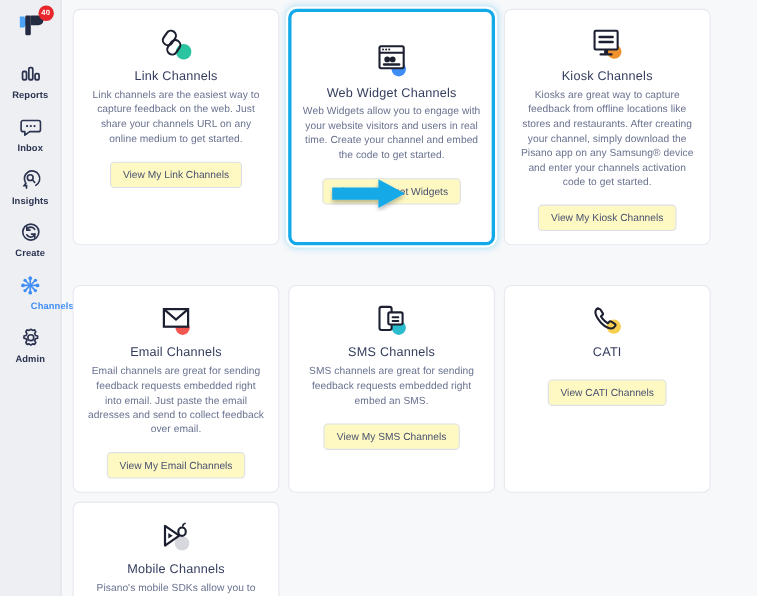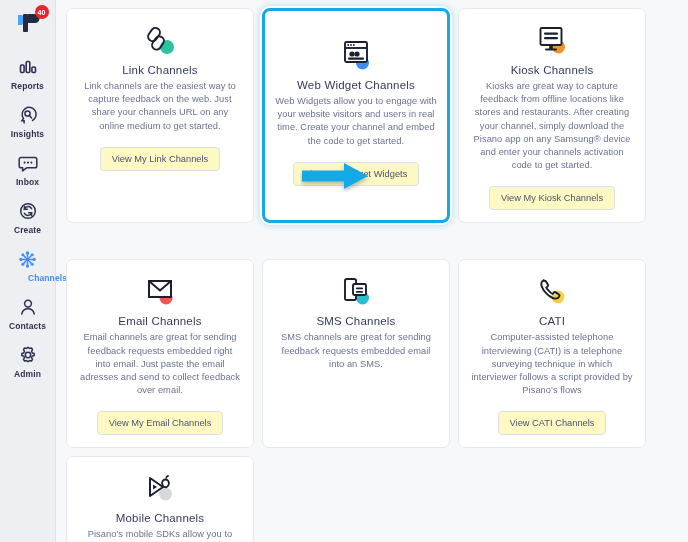--- a/index.html
+++ b/index.html
@@ -127,41 +127,41 @@
             <rect x="8.2" y="3.5" width="3.6" height="11" rx="1.2"></rect>
             <rect x="13.9" y="9" width="3.6" height="5.5" rx="1.2"></rect>
           </g>
         </svg>
       </span>
       <span class="nav-label">Reports</span>
     </div>
 
     <div class="nav-item">
       <span class="nav-ico">
+        <svg width="20" height="19" viewBox="0 0 20 19">
+          <path d="M3 3.5 h14 a1.8 1.8 0 0 1 1.8 1.8 v6.6 a1.8 1.8 0 0 1 -1.8 1.8 h-8 l-4.4 3.2 v-3.2 h-1.6 a1.8 1.8 0 0 1 -1.8 -1.8 v-6.6 a1.8 1.8 0 0 1 1.8 -1.8 z" fill="none" stroke="#2c3350" stroke-width="1.5" stroke-linejoin="round"></path>
+          <circle cx="6.6" cy="8.6" r="1.05" fill="#2c3350"></circle>
+          <circle cx="10" cy="8.6" r="1.05" fill="#2c3350"></circle>
+          <circle cx="13.4" cy="8.6" r="1.05" fill="#2c3350"></circle>
+        </svg>
+      </span>
+      <span class="nav-label">Inbox</span>
+    </div>
+
+    <div class="nav-item">
+      <span class="nav-ico">
         <svg width="20" height="20" viewBox="0 0 20 20">
           <g fill="none" stroke="#2c3350" stroke-width="1.5" stroke-linecap="round">
             <path d="M14.5 15.5 a7 7 0 1 0 -9 -2 l-1.6 2.3 h2.2 v2.2"></path>
             <circle cx="9.5" cy="8.5" r="2.6"></circle>
             <path d="M11.4 10.4 L13.6 12.9"></path>
           </g>
         </svg>
       </span>
       <span class="nav-label">Insights</span>
-    </div>
-
-    <div class="nav-item">
-      <span class="nav-ico">
-        <svg width="20" height="19" viewBox="0 0 20 19">
-          <path d="M3 3.5 h14 a1.8 1.8 0 0 1 1.8 1.8 v6.6 a1.8 1.8 0 0 1 -1.8 1.8 h-8 l-4.4 3.2 v-3.2 h-1.6 a1.8 1.8 0 0 1 -1.8 -1.8 v-6.6 a1.8 1.8 0 0 1 1.8 -1.8 z" fill="none" stroke="#2c3350" stroke-width="1.5" stroke-linejoin="round"></path>
-          <circle cx="6.6" cy="8.6" r="1.05" fill="#2c3350"></circle>
-          <circle cx="10" cy="8.6" r="1.05" fill="#2c3350"></circle>
-          <circle cx="13.4" cy="8.6" r="1.05" fill="#2c3350"></circle>
-        </svg>
-      </span>
-      <span class="nav-label">Inbox</span>
     </div>
 
     <div class="nav-item">
       <span class="nav-ico">
         <svg width="20" height="20" viewBox="0 0 20 20">
           <g fill="none" stroke="#2c3350" stroke-width="1.5" stroke-linecap="round">
             <circle cx="10" cy="10" r="7.3"></circle>
             <path d="M6.3 8.2 a4 4 0 0 1 7.3 -0.6"></path>
             <path d="M13.7 11.8 a4 4 0 0 1 -7.3 0.6"></path>
             <path d="M6.4 5.2 v3 h3"></path>
@@ -194,31 +194,20 @@
             <circle cx="5.8" cy="5.8" r="1.5"></circle>
               <circle cx="15.2" cy="15.2" r="1.5"></circle>
             <circle cx="15.2" cy="5.8" r="1.5"></circle>
               <circle cx="5.8" cy="15.2" r="1.5"></circle>
           </g>
         </svg>
       </span>
       <span class="nav-label">Channels</span>
     </div>
 
-    <div class="nav-item">
-      <span class="nav-ico">
-        <svg width="20" height="20" viewBox="0 0 20 20">
-          <g fill="none" stroke="#2c3350" stroke-width="1.5" stroke-linecap="round">
-            <circle cx="10" cy="6.6" r="3.4"></circle>
-            <path d="M3.8 17 a6.3 6.3 0 0 1 12.4 0"></path>
-          </g>
-        </svg>
-      </span>
-      <span class="nav-label">Contacts</span>
-    </div>
 
     <div class="nav-item">
       <span class="nav-ico">
         <svg width="20" height="20" viewBox="0 0 20 20">
           <g fill="none" stroke="#2c3350" stroke-width="1.5" stroke-linejoin="round">
             <path d="M10 2.3 l1.6 1.1 1.9 -.5 1 1.7 -1 1.7 .8 1.7 1.9 .5 0 2 -1.9 .5 -.8 1.7 1 1.7 -1 1.7 -1.9 -.5 -1.6 1.1 -1.6 -1.1 -1.9 .5 -1 -1.7 1 -1.7 -.8 -1.7 -1.9 -.5 0 -2 1.9 -.5 .8 -1.7 -1 -1.7 1 -1.7 1.9 .5 z"></path>
             <circle cx="10" cy="10" r="2.7"></circle>
           </g>
         </svg>
       </span>
@@ -310,32 +299,32 @@
               <rect x="10" y="4" width="11" height="21" rx="1.8" fill="#fff"></rect>
               <rect x="18" y="9" width="13" height="11" rx="1.5" fill="#fff"></rect>
             </g>
             <g fill="#1b1f30">
               <rect x="21" y="12.5" width="7" height="1.8" rx=".9"></rect>
               <rect x="21" y="16" width="7" height="1.8" rx=".9"></rect>
             </g>
           </svg>
         </div>
         <div class="card-title">SMS Channels</div>
-        <div class="card-desc">SMS channels are great for sending feedback requests embedded email into an SMS.</div>
+        <div class="card-desc">SMS channels are great for sending feedback requests embedded right embed an SMS.</div>
+        <button class="card-btn btn-pad">View My SMS Channels</button>
       </div>
 
       <div class="card r2">
         <div class="card-icon">
           <svg width="42" height="32" viewBox="0 0 42 32">
             <circle cx="27" cy="21" r="6.5" fill="#f7cf4f"></circle>
             <path d="M12.5 4.2 c-2 1.2 -2.8 3.6 -1.6 6.6 c1.6 4.2 6.6 9.6 10.8 11.2 c3 1.2 5.4 .4 6.6 -1.6 c.5 -.9 .2 -1.6 -.7 -2.2 l-2.8 -1.8 c-.9 -.6 -1.7 -.4 -2.3 .4 l-.9 1.1 c-1.9 -.9 -5.4 -4.4 -6.3 -6.3 l1.1 -.9 c.8 -.6 1 -1.4 .4 -2.3 l-1.8 -2.8 c-.6 -.9 -1.3 -1.2 -2.2 -.7 z" fill="none" stroke="#1b1f30" stroke-width="1.9" stroke-linejoin="round"></path>
           </svg>
         </div>
         <div class="card-title">CATI</div>
-        <div class="card-desc">Computer-assisted telephone interviewing (CATI) is a telephone surveying technique in which interviewer follows a script provided by Pisano's flows</div>
         <button class="card-btn btn-pad">View CATI Channels</button>
       </div>
 
       <div class="card r3">
         <div class="card-icon">
           <svg width="42" height="32" viewBox="0 0 42 32">
             <circle cx="26.5" cy="21" r="6.5" fill="#d6d8de"></circle>
             <path d="M11 5 L11 23 L24 14 Z" fill="none" stroke="#1b1f30" stroke-width="2" stroke-linejoin="round"></path>
             <path d="M14 11.5 L18 14 L14 16.5 Z" fill="#1b1f30"></path>
             <path d="M26.5 6.5 c-1.9 0 -3.4 1.6 -3.4 3.6 c0 2.2 1.6 4.1 3.4 4.1 c1.8 0 3.4 -1.9 3.4 -4.1 c0 -2 -1.5 -3.6 -3.4 -3.6 z" fill="none" stroke="#1b1f30" stroke-width="1.9"></path>

